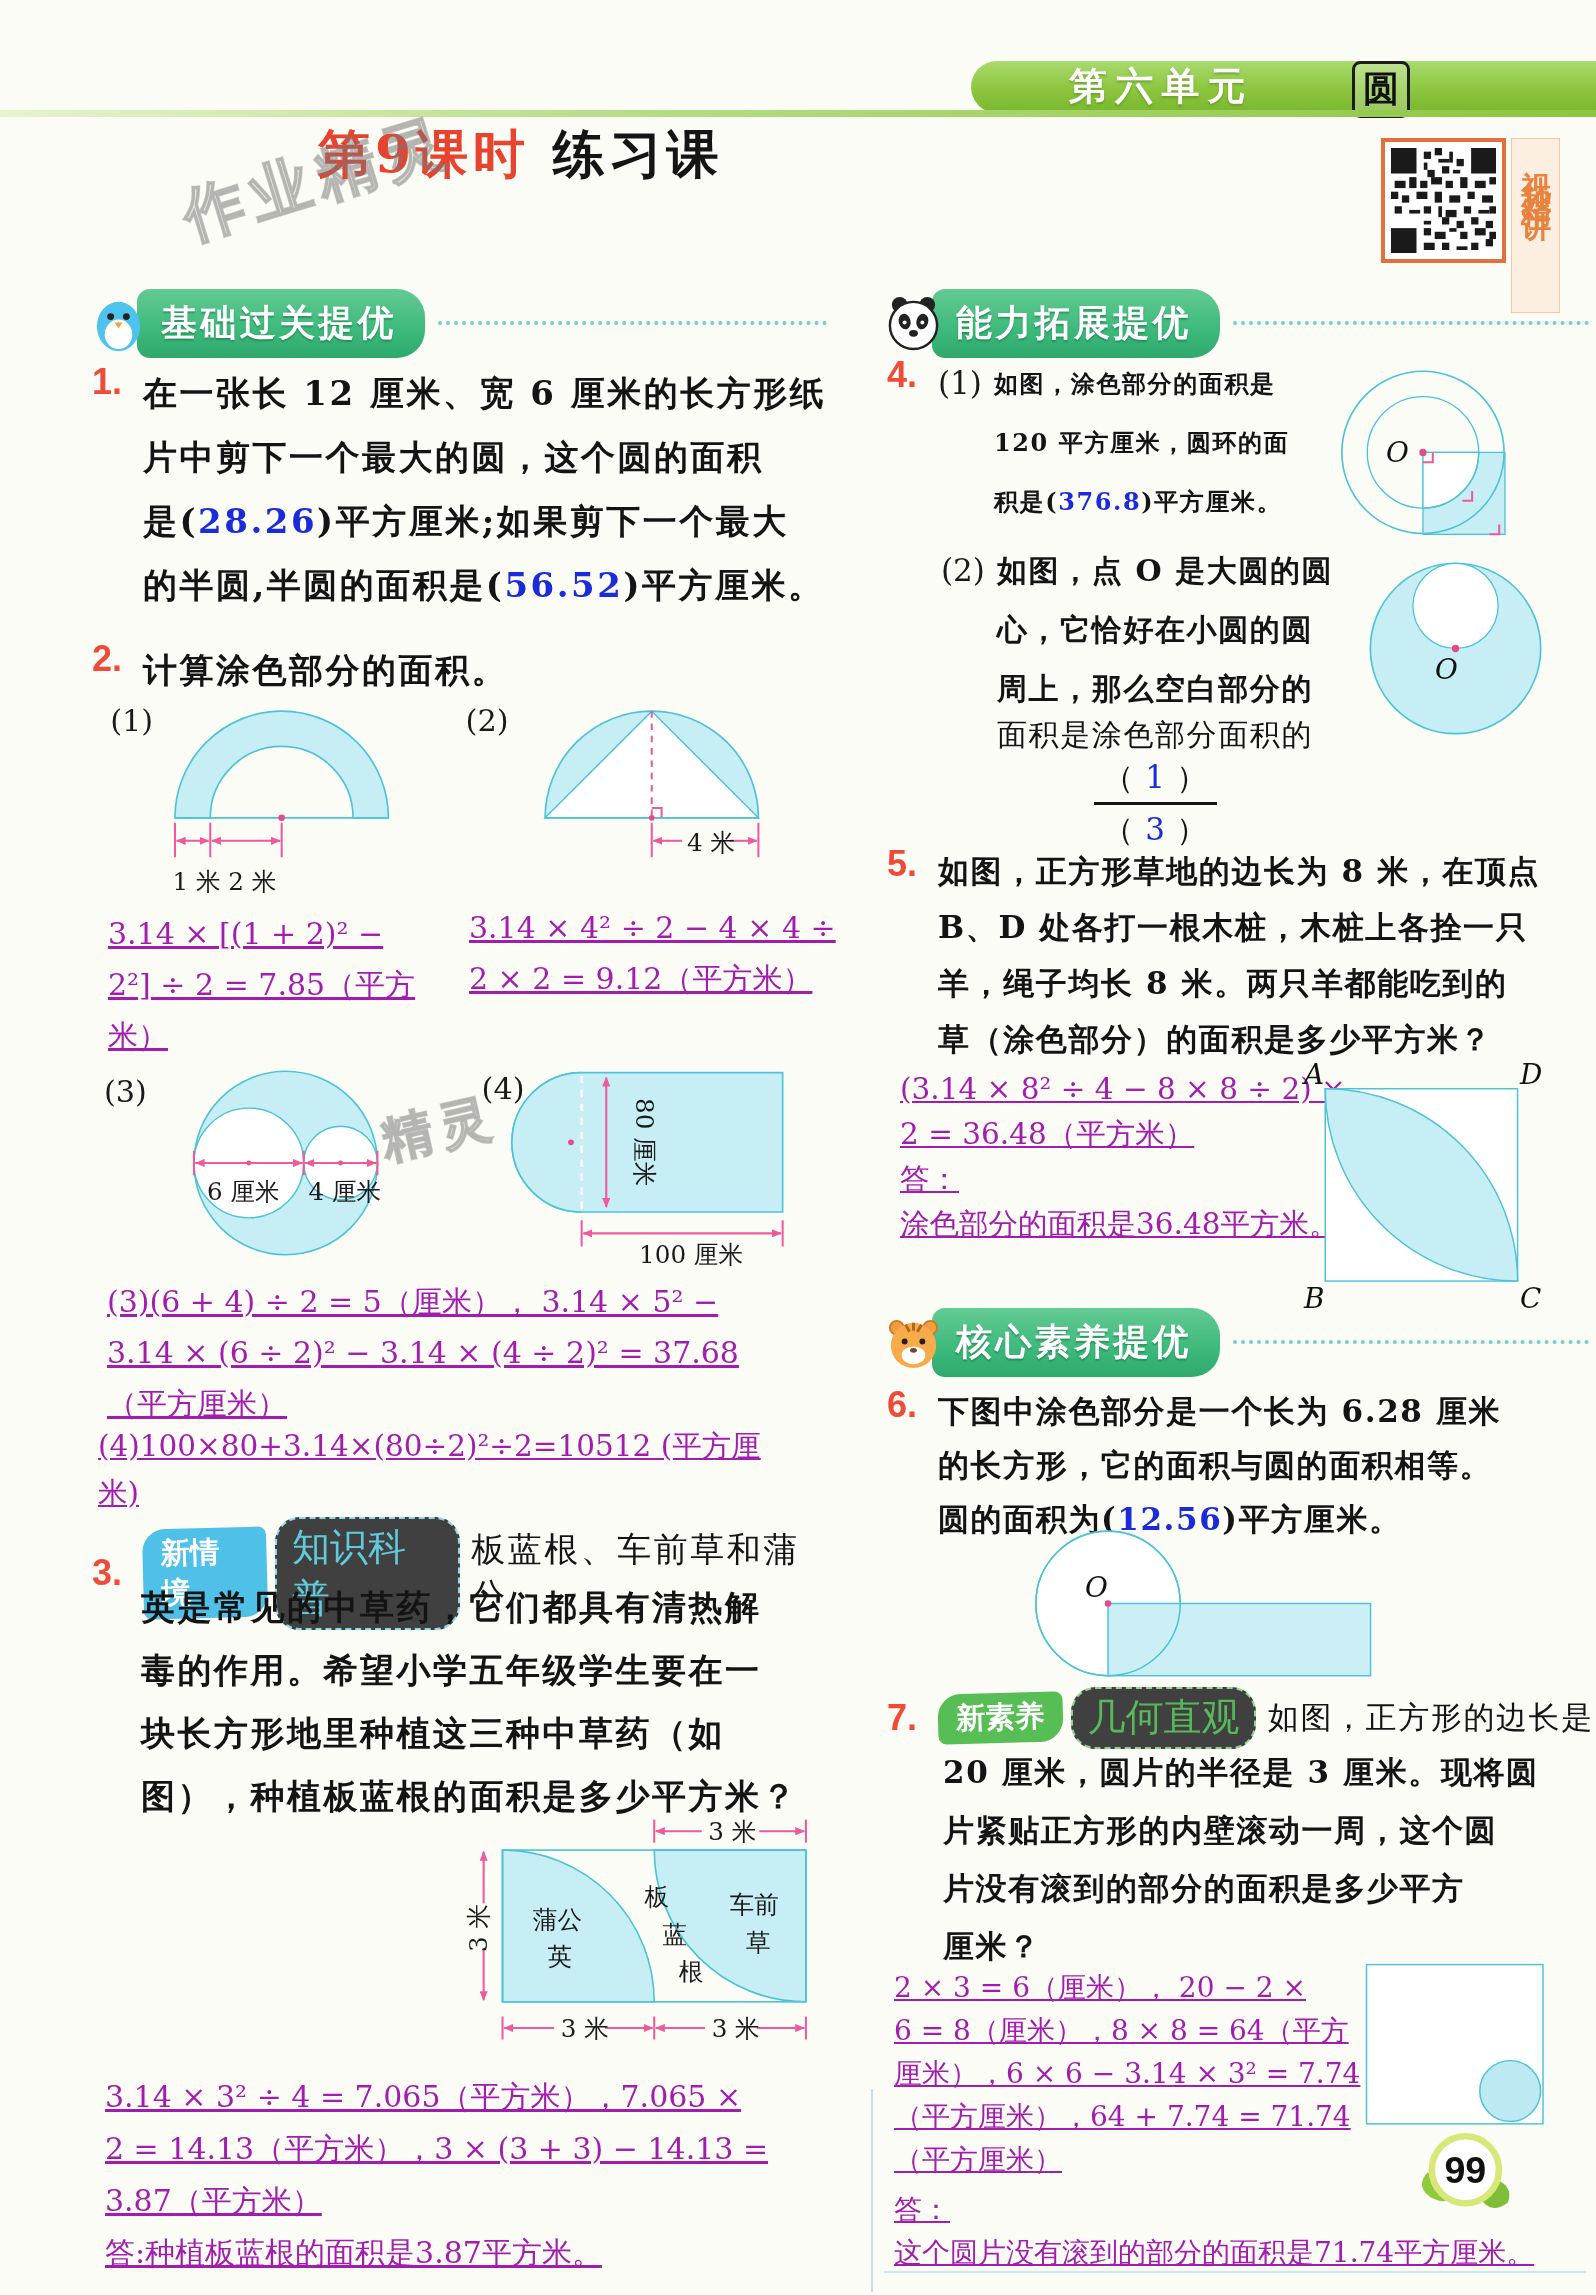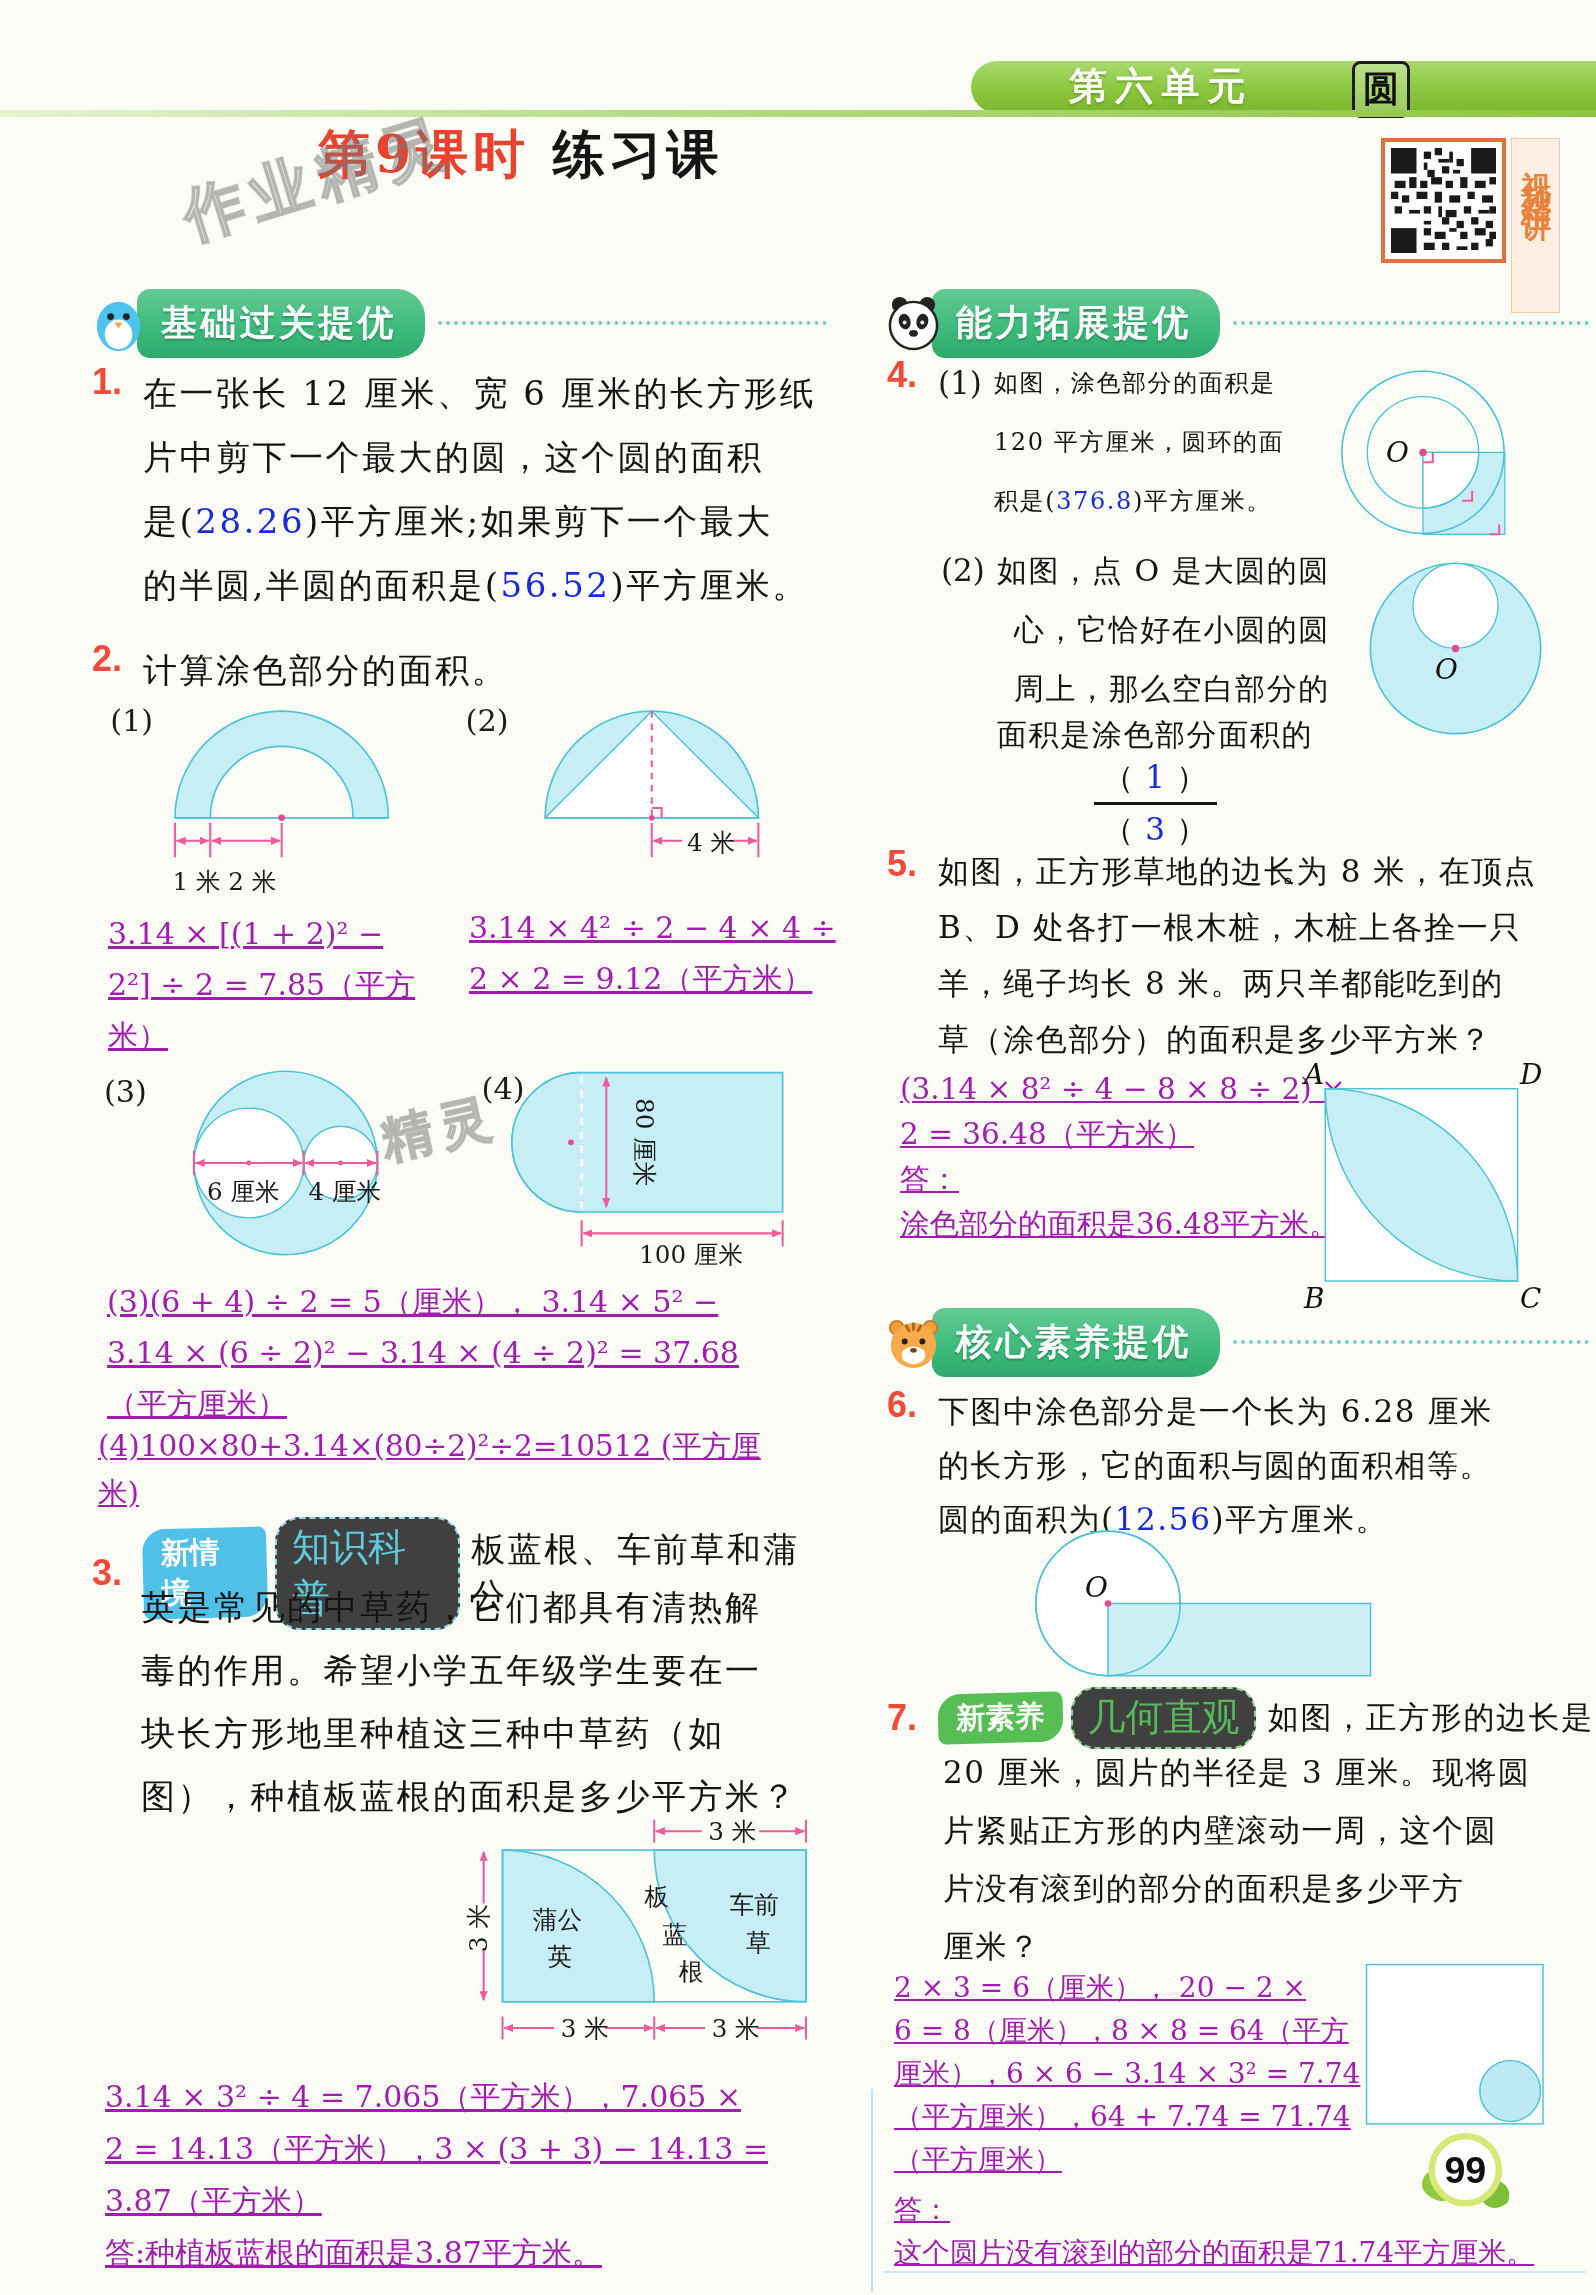--- a/index.html
+++ b/index.html
@@ -42,21 +42,21 @@
   .sec-dots { flex:1; border-top:4.9px dotted #74cfcb; margin-left:13px; height:0; align-self:center; }
 
   
   .abs { position:absolute; }
   .prow { display:flex; align-items:flex-start; }
   .pnum { color:#f04a38; font-weight:bold; font-size:36px; width:51px; flex:none;
     font-family:"Liberation Sans",sans-serif; }
   .qlabel { font-size:31px; color:#1a1a1a; width:56px; flex:none; }
   .ptext-l { font-size:34px; line-height:64px; color:#141414; letter-spacing:2.5px; }
   .ptext-r { font-size:31px; line-height:57px; color:#141414; letter-spacing:1.6px; }
-  .line { white-space:nowrap; }
+  .line { white-space:nowrap;font-weight:bold; }
   .blue { color:#1b2bd8; }
   .ans { color:#a21caf; white-space:nowrap;text-decoration:underline; }
 
   .badge-solid { color:#fff; font-size:29.5px; font-weight:bold; padding:4.9px 18px;
     border-radius:23px 8.2px 23px 8.2px; font-family:"Liberation Sans",sans-serif;
     display:inline-block; transform:rotate(-1.5deg); margin-right:8.2px; }
   .bg-blue { background:#4fc0e8; }
   .bg-green { background:#57bd55; }
   .badge-dash { font-size:38px; font-weight:normal; padding:3.3px 14.8px; border-radius:24.6px;
     display:inline-block; margin-right:11.5px; font-family:"Liberation Sans",sans-serif; background:#404040; }
@@ -381,21 +381,21 @@
       <text class="fto" x="62" y="126">O</text>
       <circle cx="107" cy="114" r="4.5" fill="#e8488c"></circle>
       <path class="ra" d="M107,126 L119,126 L119,114"></path>
       <path class="ra" d="M155,173 L167,173 L167,161"></path>
       <path class="ra" d="M188,214 L200,214 L200,202"></path>
     </svg>
   </div>
 
   <div class="abs prow" style="left:941px; top:541px;">
     <span class="qlabel" style="line-height:59px;">(2)</span>
-    <div class="ptext-r" style="font-size:30px; line-height:59px;text-align:right;">
+    <div class="ptext-r" style="font-size:30px; line-height:59px;">
       <div class="line">如图，点 O 是大圆的圆</div>
       <div class="line">心，它恰好在小圆的圆</div>
       <div class="line">周上，那么空白部分的</div>
     </div>
   </div>
   <div class="abs frac-line" style="left:997px; top:715px;flex-direction:column;">
     <span class="ptext-r" style="font-size:30px; line-height:normal;">面积是涂色部分面积的</span>
     <span class="frac">
       <span class="frow"><span>（</span><span class="fval">1</span><span>）</span></span>
       <span class="fbar"></span>

